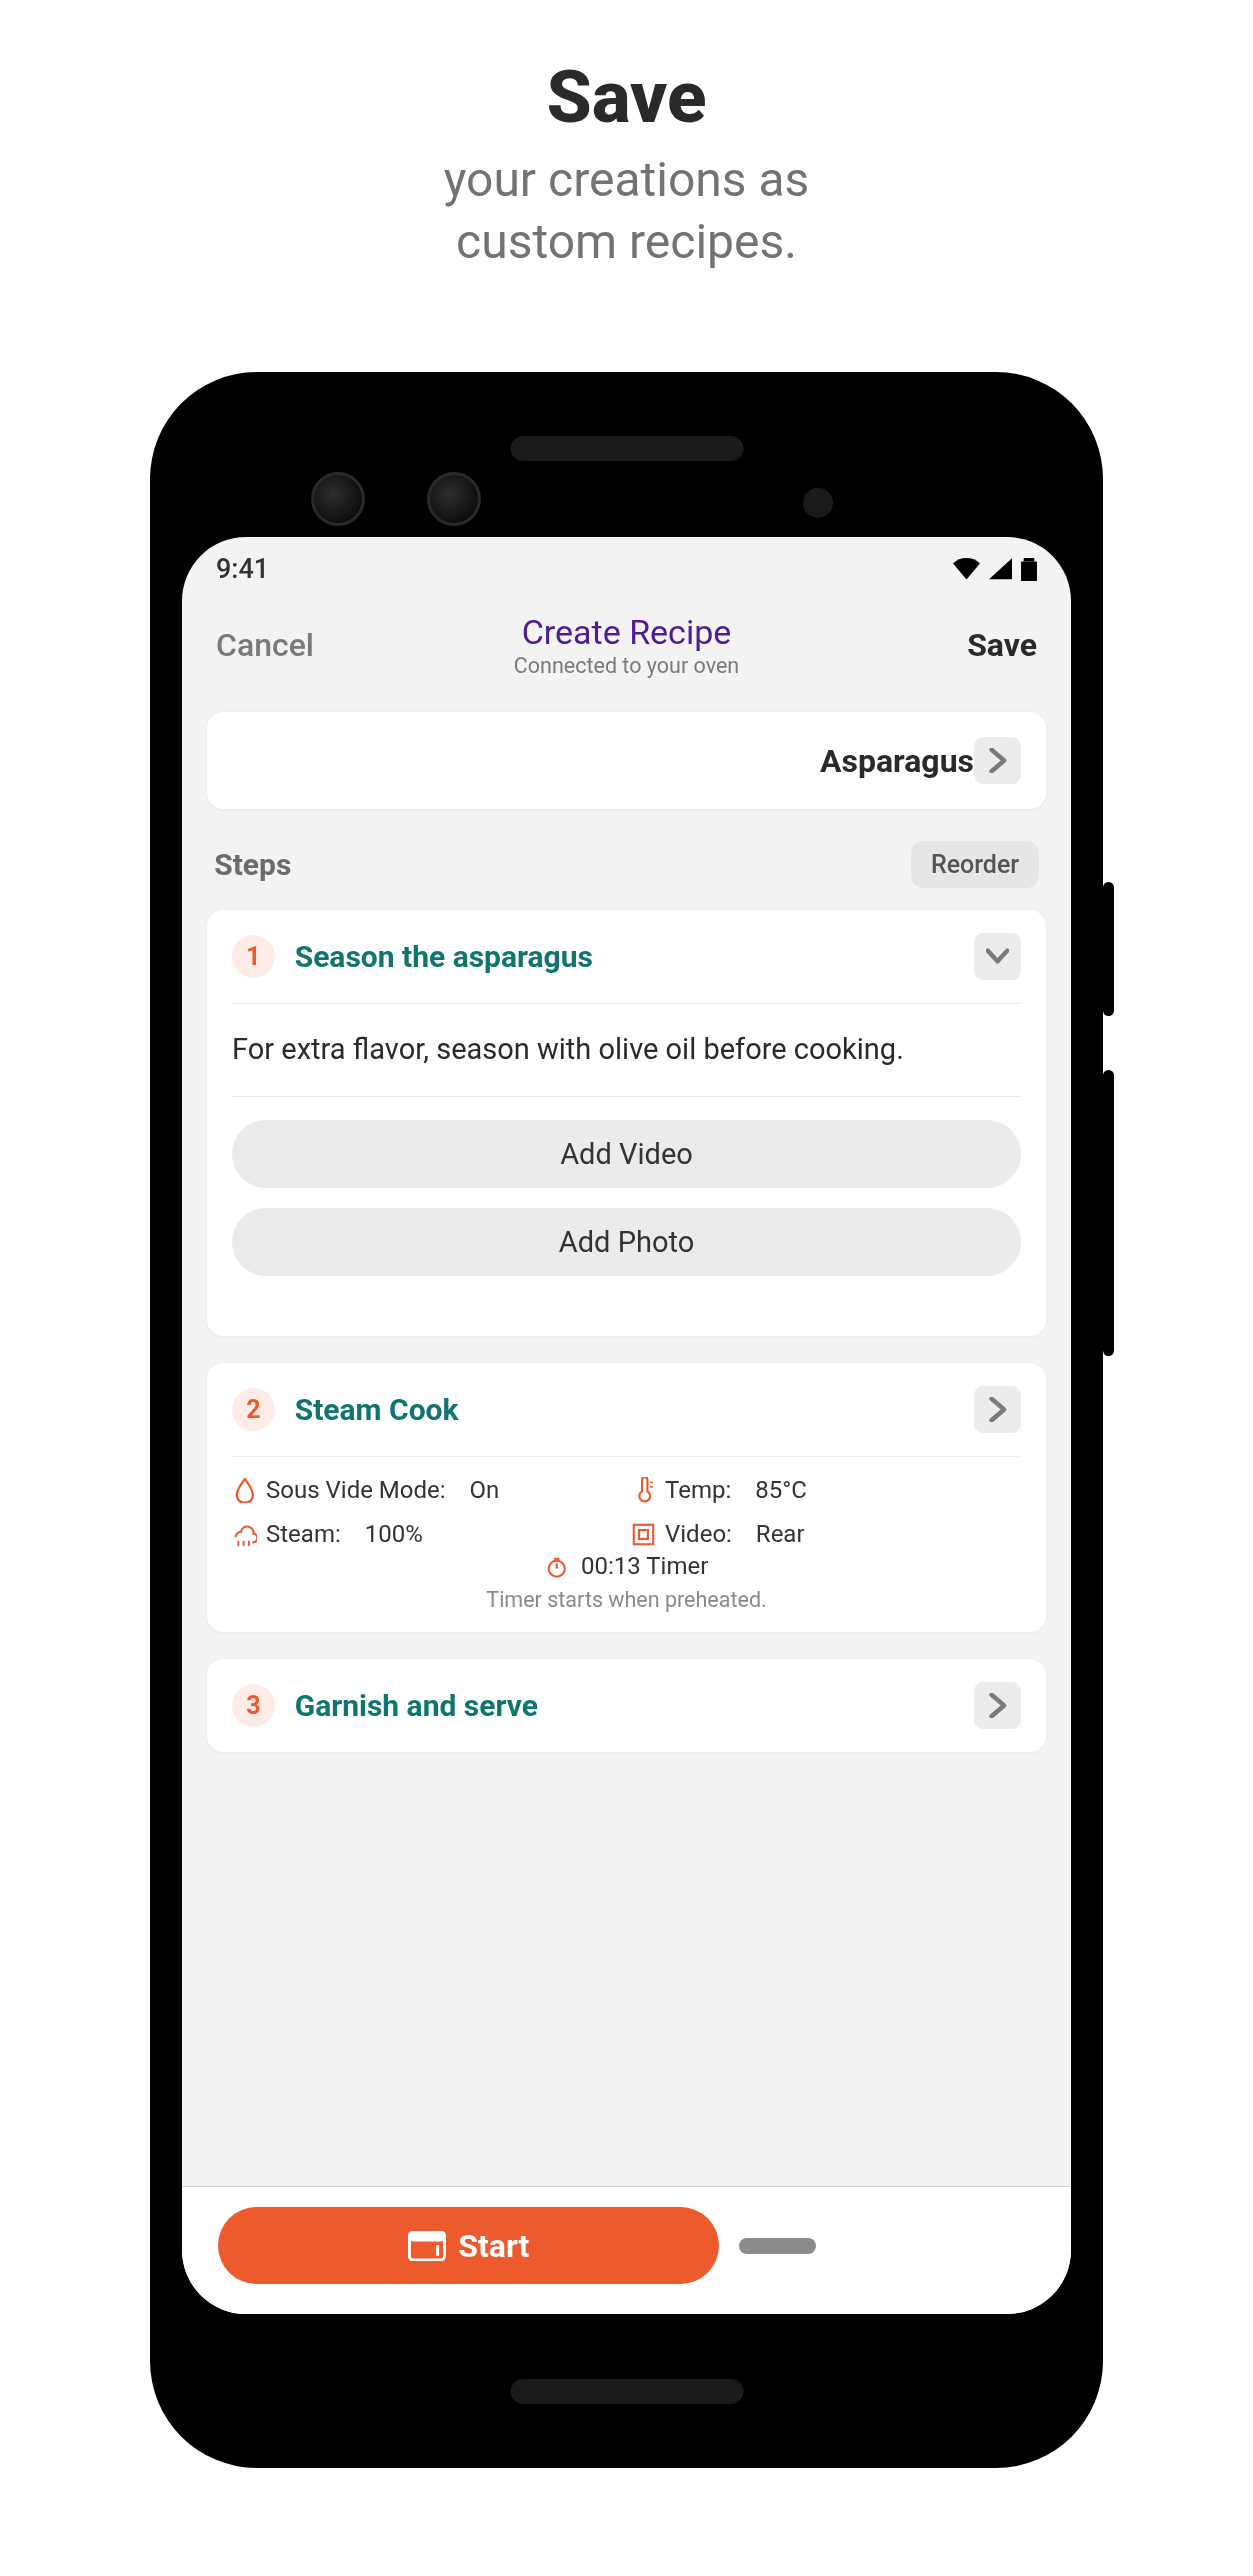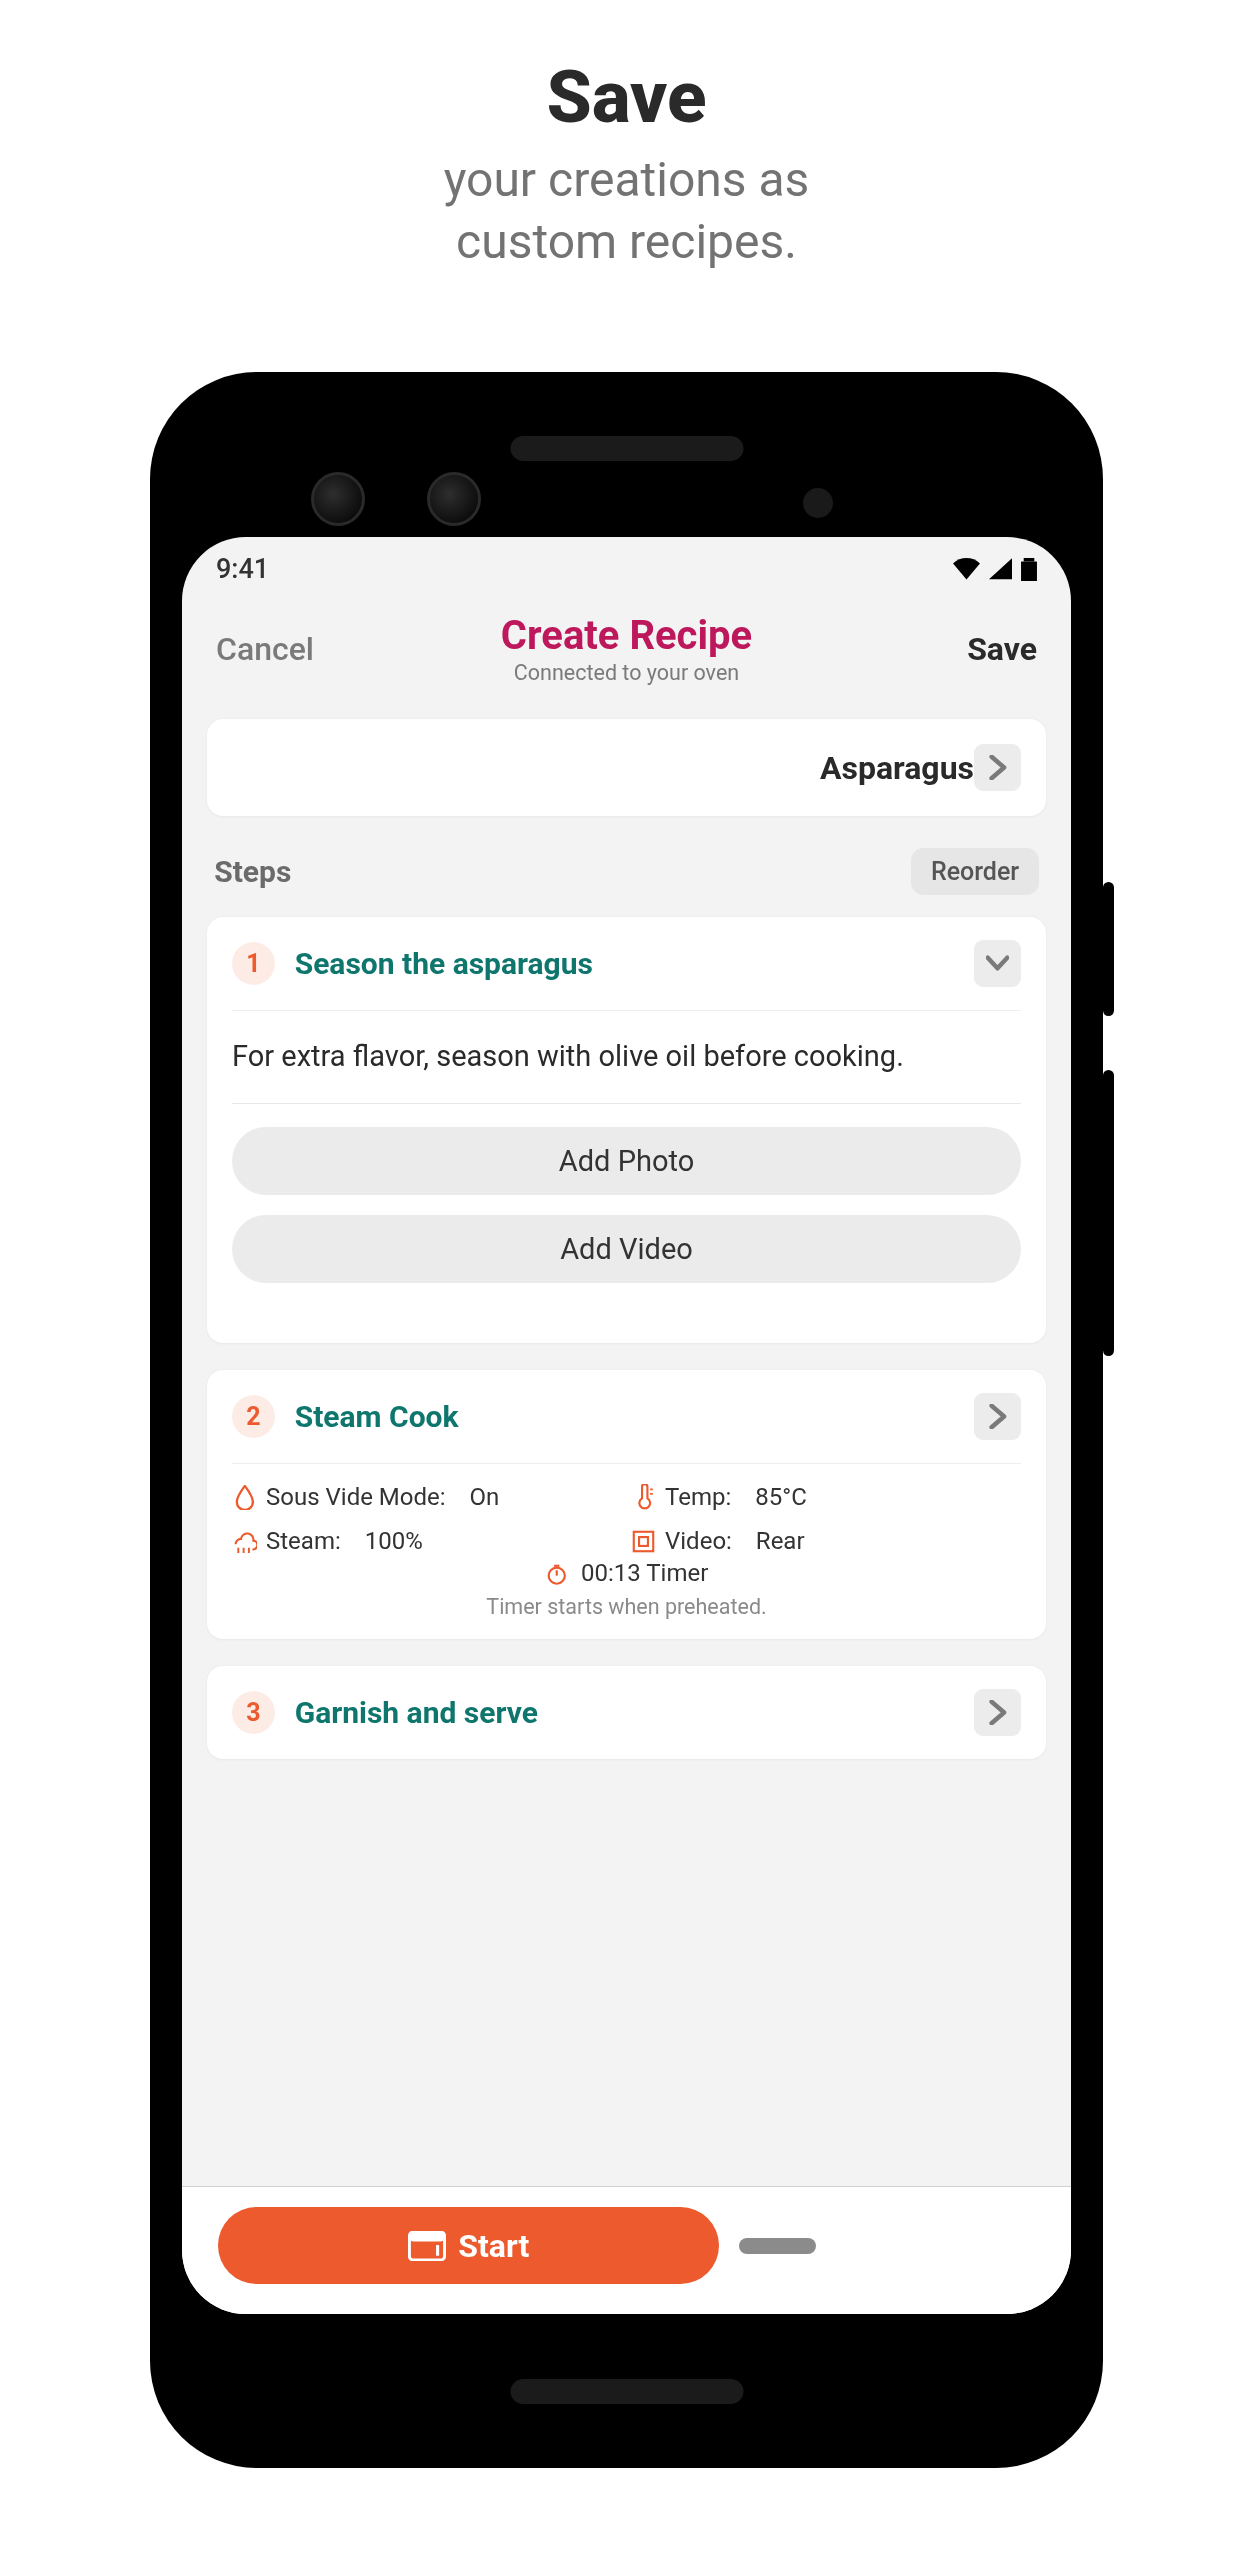--- a/index.html
+++ b/index.html
@@ -83,21 +83,21 @@
   }
   .status-icons { display:flex; gap:9px; align-items:center; }
 
   
   .appnav {
     padding: 10.7px 34px 16px;
     display:grid; grid-template-columns: 1fr auto 1fr; align-items:center;
   }
   .nav-cancel { font-size:32px; color:#7a7a7a; font-weight:500; justify-self:start; }
   .nav-title-wrap { text-align:center; }
-  .nav-title { font-size:40px; font-weight:700; color:#be185d; }
+  .nav-title { font-size:34px; font-weight:400; color:#4c1d95; }
   .nav-sub   { font-size:21.5px; color:#7a7a7a; margin-top:1.8px; }
   .nav-save  { font-size:32px; font-weight:700; color:#2a2a2a; justify-self:end; }
 
   .scroll {
     flex:1; overflow:hidden; padding: 18px 25px 0;
   }
 
   .card {
     background:#fff; border-radius:16px;
     display:flex; align-items:center; justify-content:flex-end;
@@ -249,22 +249,22 @@
           <div class="expand-btn">
             <svg width="23" height="18" viewBox="0 0 26 20">
                 <path d="M2 4 L13 16 L24 4" fill="none" stroke="#7a7a7a" stroke-width="5" stroke-linecap="round" stroke-linejoin="round"></path>
               </svg>
           </div>
         </div>
         <div class="divider"></div>
         <div class="step-body">
           <div class="step-desc">For extra flavor, season with olive oil before cooking.</div>
           <div class="thin-divider"></div>
+          <div class="big-pill">Add Video</div>
           <div class="big-pill">Add Photo</div>
-          <div class="big-pill">Add Video</div>
         </div>
       </div>
 
       <div class="step-card">
         <div class="step-header">
           <div class="step-num">2</div>
           <div class="step-title">Steam Cook</div>
           <div class="expand-btn chev-btn">
             <svg width="19.7" height="25" viewBox="0 0 22 28">
                 <path d="M4 2 L18 14 L4 26" fill="none" stroke="#7a7a7a" stroke-width="5" stroke-linecap="round" stroke-linejoin="round"></path>

